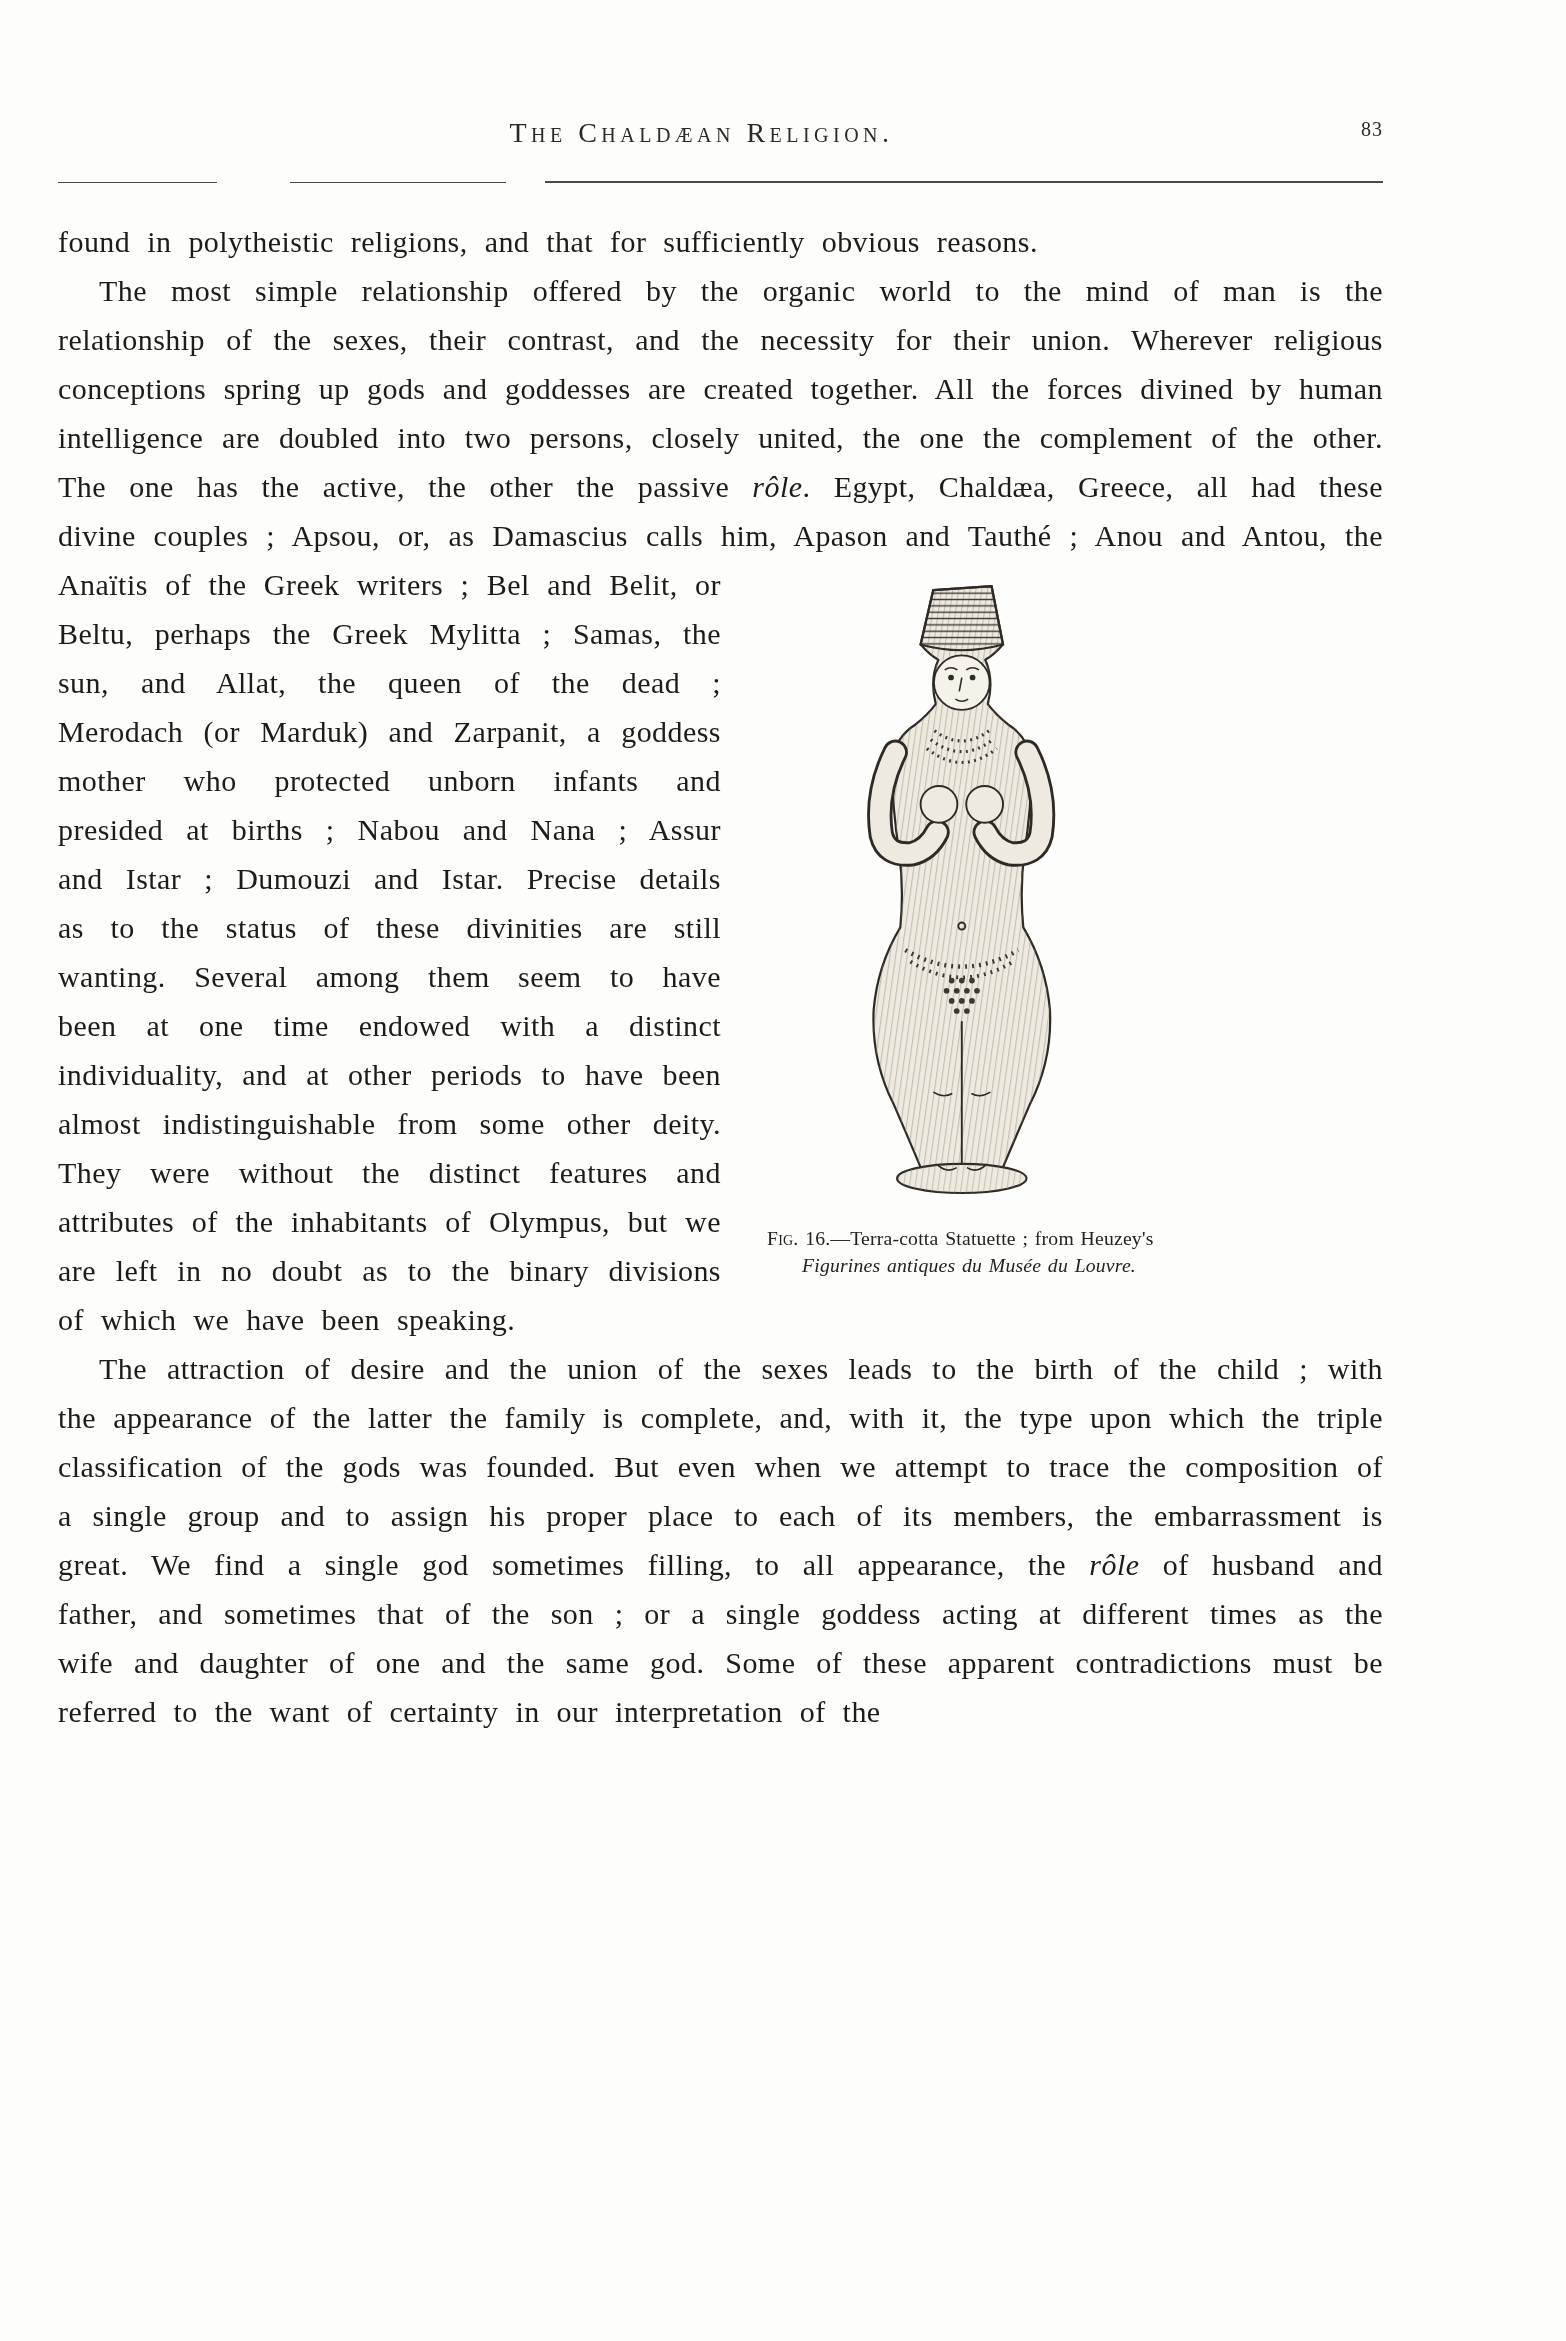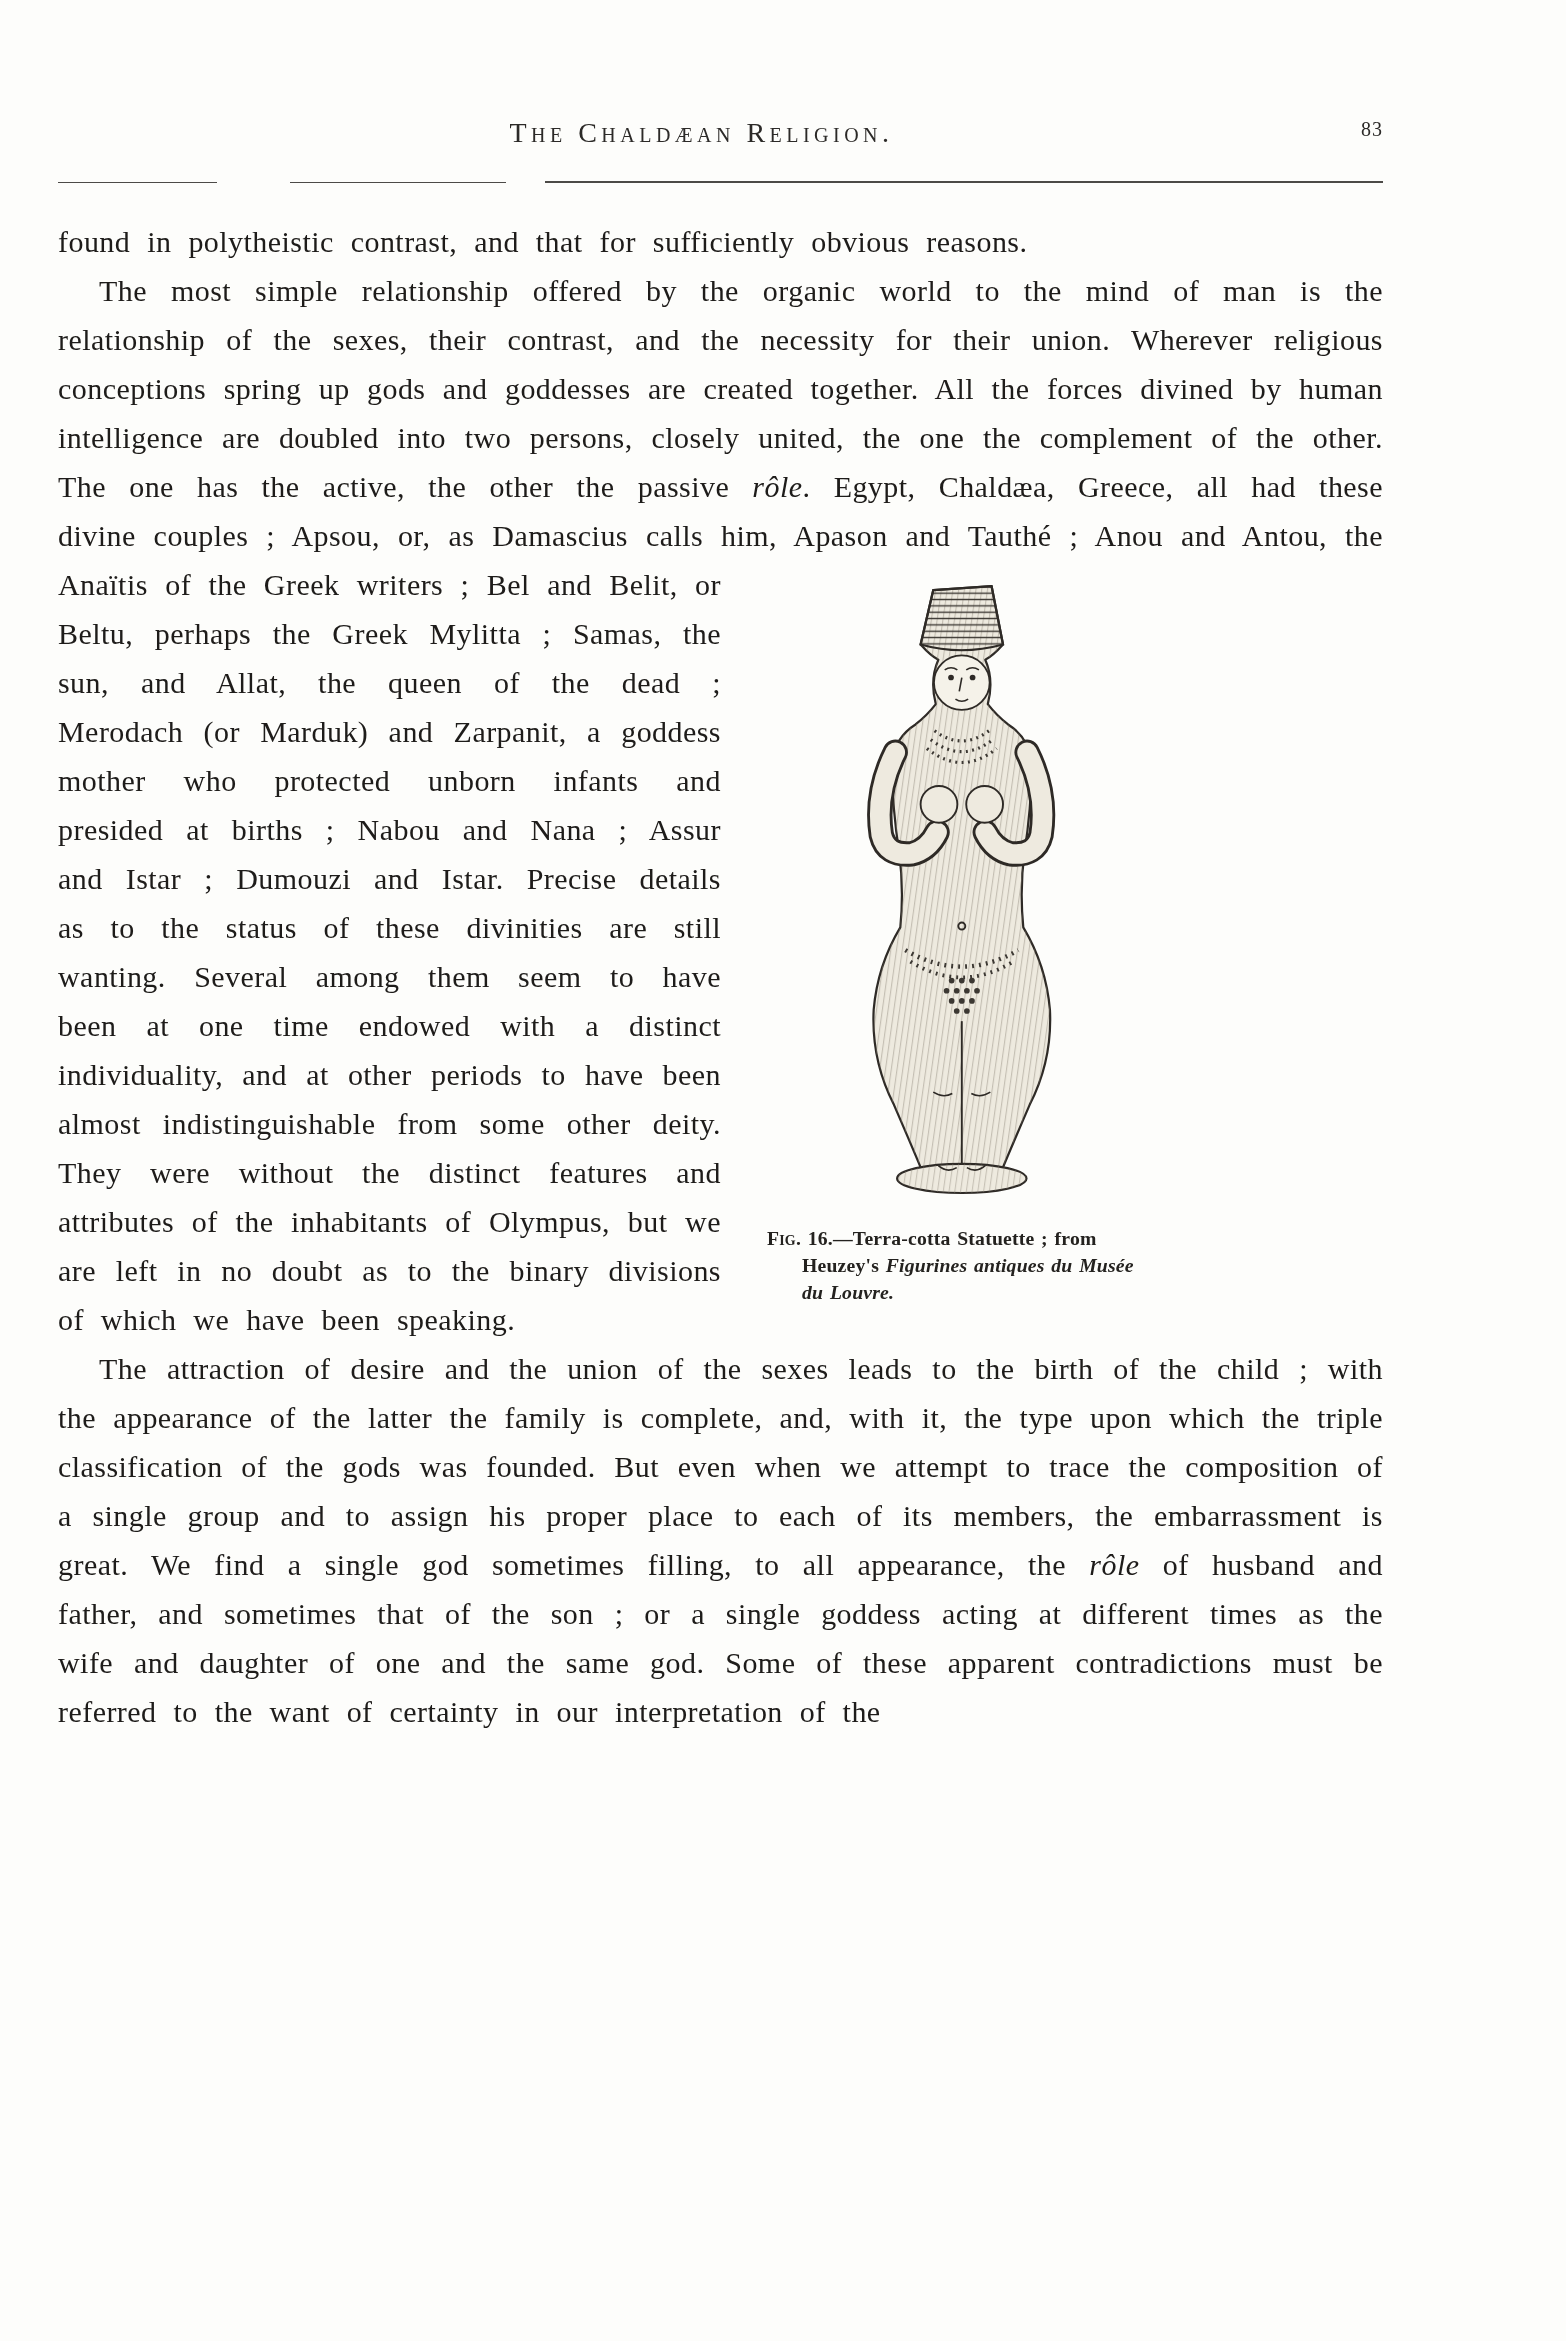--- a/index.html
+++ b/index.html
@@ -59,21 +59,20 @@
     letter-spacing: 0.015em;
   }
   .body-text p { margin: 0; }
   .body-text p.indent { text-indent: 41px; }
   
   .figwrap {
     float: right;
     width: 634px;
     margin: 11.4px 0 19px 28px;
     text-align: left;
-    font-weight: bold;
   }
   .figwrap svg {
     display: block;
     width: 298px;
     height: auto;
     margin-left: 60px;
   }
   .caption {
     display: block;
     margin: 14px 0 0 18px;
@@ -101,21 +100,21 @@
 
   <div class="header-rule">
     <span class="seg seg1"></span>
     <span class="seg seg2"></span>
     <span class="seg seg3"></span>
   </div>
 
   <div class="body-text">
 
     <p>
-      <span>found in polytheistic contrast, and that for sufficiently obvious reasons.</span>
+      <span>found in polytheistic religions, and that for sufficiently obvious reasons.</span>
     </p>
 
     <p class="indent">
       <span>The most simple relationship offered by the organic world to the mind of man is the relationship of the sexes, their contrast, and the necessity for their union. Wherever religious conceptions spring up gods and goddesses are created together. All the forces divined by human intelligence are doubled into two persons, closely united, the one the complement of the other. The one has the active, the other the passive </span><i>rôle</i><span>. Egypt, Chaldæa, Greece, all had these divine couples ; Apsou, or, as Damascius calls him, Apason and Tauthé ; Anou and Antou, the Anaïtis of the </span><span class="figwrap">
           <svg viewBox="0 0 470 1010" xmlns="http://www.w3.org/2000/svg">
           <defs>
             <pattern id="hatchBody" width="9" height="9" patternUnits="userSpaceOnUse" patternTransform="rotate(8)">
               <line x1="4" y1="0" x2="4" y2="9" stroke="#8d8579" stroke-width="1.4"></line>
             </pattern>
             <pattern id="hatchHead" width="10" height="10" patternUnits="userSpaceOnUse">

